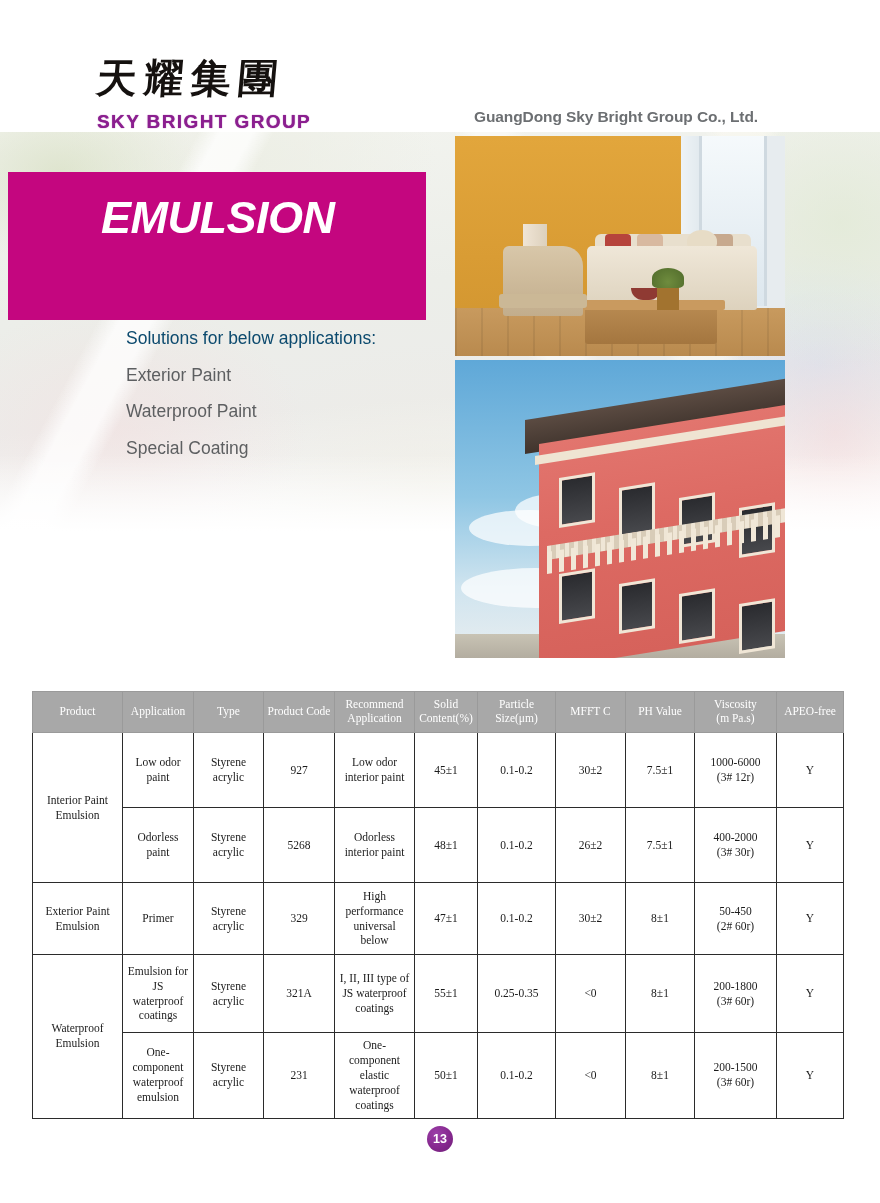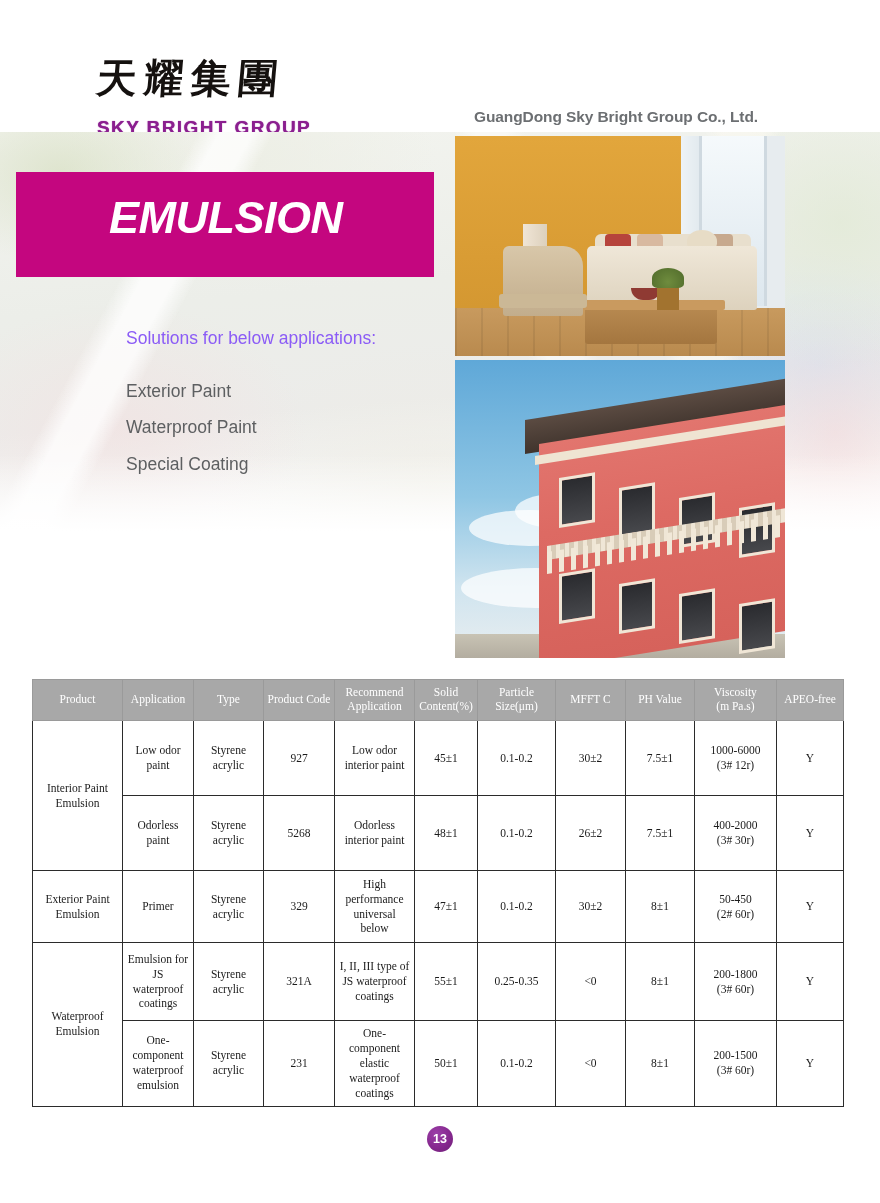--- a/index.html
+++ b/index.html
@@ -17,21 +17,21 @@
   .logo-block{position:absolute;left:97px;top:58px;width:270px;}
   .logo-cn{
     font-family:"DejaVu Serif", serif;
     font-size:40px;font-weight:700;color:#15110f;
     letter-spacing:7px;line-height:1;white-space:nowrap;
     transform:skewX(-5deg);
   }
   .logo-en{
     font-family:"Liberation Sans", sans-serif;
     font-size:19px;font-weight:700;color:#8b1f8f;
-    letter-spacing:1.4px;margin-top:20px;line-height:1;
+    letter-spacing:1.4px;margin-top:14px;line-height:1;
     text-shadow:0 0 1px #8b1f8f;
   }
   .company-name{
     position:absolute;left:474px;top:108px;
     font-size:15.5px;font-weight:700;color:#6c6f72;
     letter-spacing:-0.1px;white-space:nowrap;
   }
 
   
   .hero{
@@ -58,37 +58,37 @@
       linear-gradient(100deg, rgba(255,255,255,0) 74%, rgba(252,250,242,.7) 76%, rgba(252,250,242,.7) 80%, rgba(255,255,255,0) 82%);
     opacity:.9;
   }
   .hero-fade{
     position:absolute;left:0;bottom:0;width:880px;height:90px;
     background:linear-gradient(180deg, rgba(255,255,255,0) 0%, #ffffff 86%);
   }
 
   
   .title-box{
-    position:absolute;left:16px;top:172px;width:418px;height:105px;
+    position:absolute;left:8px;top:172px;width:418px;height:148px;
     background:#c4067f;
   }
   .title-main{
     position:absolute;left:93px;top:23px;
     font-size:45px;font-style:italic;font-weight:700;color:#ffffff;
     letter-spacing:-0.5px;line-height:1;white-space:nowrap;
   }
   .title-sub{
     position:absolute;left:94px;top:79px;width:310px;
     font-size:21px;color:#ffffff;line-height:1.28;font-weight:400;
   }
 
   
   .apps{position:absolute;left:126px;top:330px;width:320px;}
   .apps-lead{
-    font-size:17.5px;color:#8b5cf6;line-height:1;margin-bottom:35px;white-space:nowrap;
+    font-size:17.5px;color:#0c4a6e;line-height:1;margin-bottom:19px;white-space:nowrap;
   }
   .apps-item{
     font-size:17.5px;color:#5d5f61;line-height:1;margin-bottom:19px;white-space:nowrap;
   }
 
   
   .photo{position:absolute;overflow:hidden;}
   .photo-interior{left:455px;top:136px;width:330px;height:220px;}
   .photo-exterior{left:455px;top:360px;width:330px;height:298px;}
 
@@ -98,20 +98,21 @@
     font-size:17px;font-weight:700;font-style:italic;color:#111;
     letter-spacing:-0.2px;white-space:nowrap;
   }
 
   
   .table-wrap{position:absolute;left:32px;top:679px;width:811px;}
   table.spec{
     border-collapse:collapse;width:811px;
     font-family:"Liberation Serif", serif;
     table-layout:fixed;
+    margin-top:12px;
   }
   table.spec th{
     background:#a8a8a8;color:#ffffff;
     font-weight:400;font-size:11.5px;
     border:1px solid #9a9a9a;
     padding:4px 2px;height:32px;line-height:1.18;
     text-align:center;vertical-align:middle;
   }
   table.spec td{
     border:1px solid #2b2b2b;

